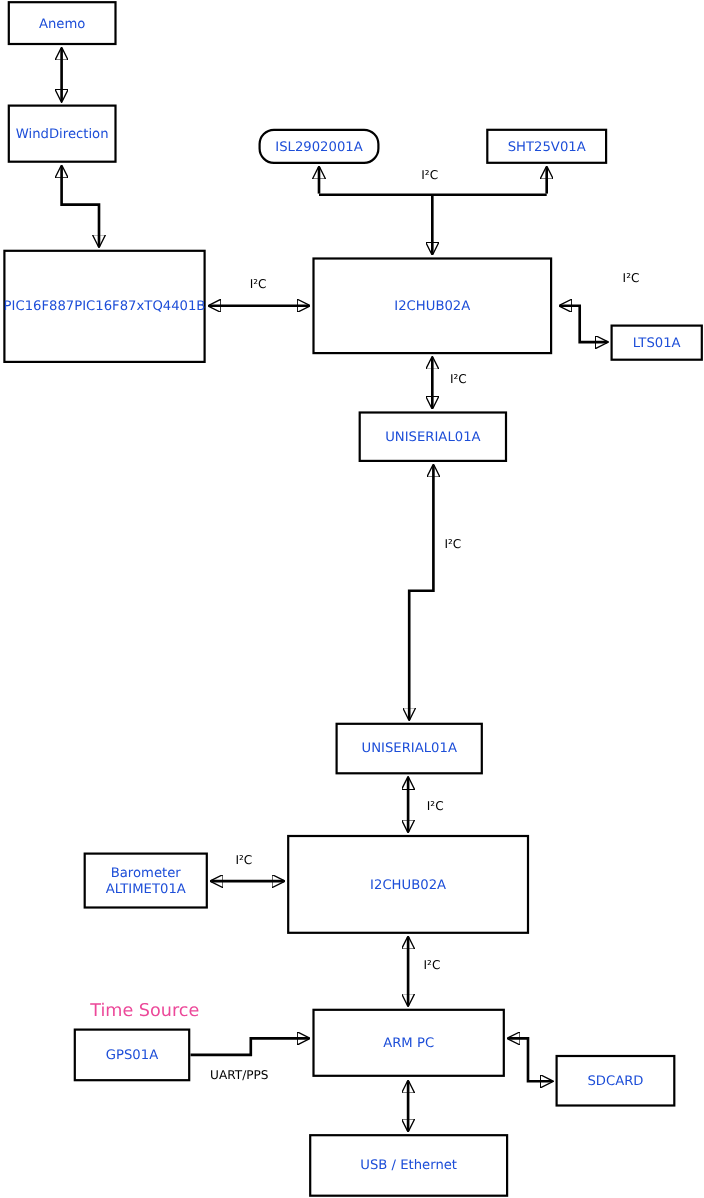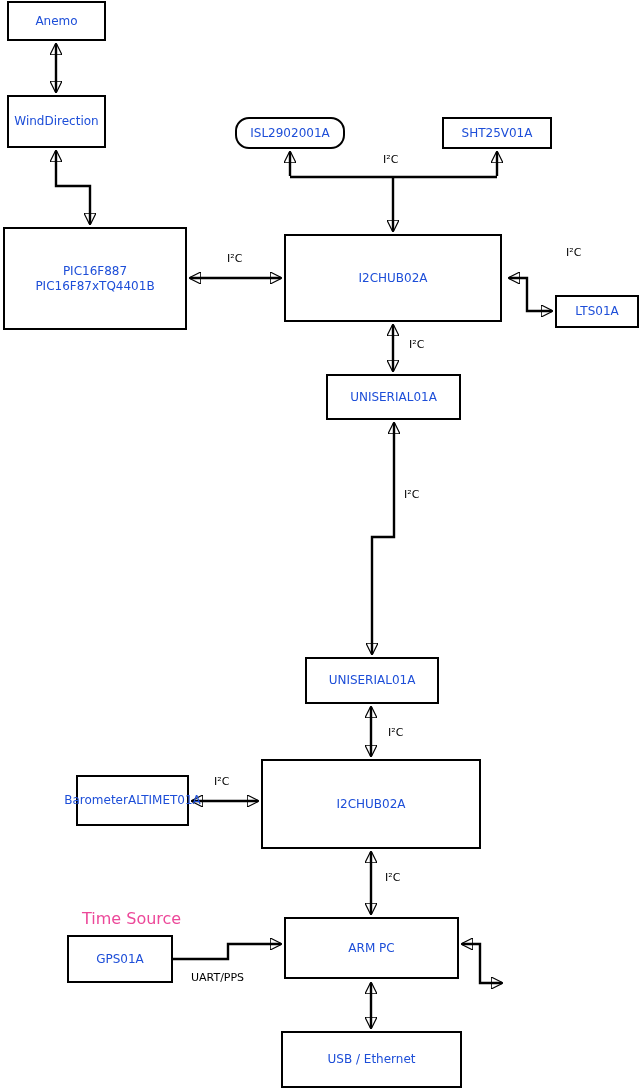--- a/index.html
+++ b/index.html
@@ -105,21 +105,21 @@
 
   <div class="node" style="left:7px; top:1px; width:99px; height:40px;">
     <span class="lbl">Anemo</span>
   </div>
 
   <div class="node" style="left:7px; top:95px; width:99px; height:53px; flex-direction:row;">
     <span class="lbl">Wind</span>
     <span class="lbl">Direction</span>
   </div>
 
-  <div class="node" style="left:3px; top:227px; width:184px; height:103px; flex-direction:column;">
+  <div class="node" style="left:3px; top:227px; width:184px; height:103px; flex-direction:row;">
     <span class="lbl">PIC16F887</span>
     <span class="lbl">PIC16F87xTQ4401B</span>
   </div>
 
   <div class="node" style="left:235px; top:117px; width:110px; height:32px;border-radius:14px;">
     <span class="lbl">ISL2902001A</span>
   </div>
 
   <div class="node" style="left:442px; top:117px; width:110px; height:32px;">
     <span class="lbl">SHT25V01A</span>
@@ -138,33 +138,36 @@
   </div>
 
   <div class="node" style="left:305px; top:657px; width:134px; height:47px;">
     <span class="lbl">UNISERIAL01A</span>
   </div>
 
   <div class="node" style="left:261px; top:759px; width:220px; height:90px;">
     <span class="lbl">I2CHUB02A</span>
   </div>
 
-  <div class="node" style="left:76px; top:775px; width:113px; height:51px; flex-direction:row;">
+  <div class="node" style="left:76px; top:775px; width:113px; height:51px; flex-direction:column;">
     <span class="lbl">Barometer</span>
     <span class="lbl">ALTIMET01A</span>
   </div>
 
   <div class="node" style="left:67px; top:935px; width:106px; height:48px;">
     <span class="lbl">GPS01A</span>
   </div>
 
   <div class="node" style="left:284px; top:917px; width:175px; height:62px;">
     <span class="lbl">ARM PC</span>
   </div>
 
+  <div class="node" style="left:505px; top:959px; width:109px; height:47px;">
+    <span class="lbl">SDCARD</span>
+  </div>
 
   <div class="node" style="left:281px; top:1031px; width:181px; height:57px;">
     <span class="lbl">USB / Ethernet</span>
   </div>
 
   <div class="edge-label" style="left:383px; top:153px;">I²C</div>
 
   <div class="edge-label" style="left:227px; top:252px;">I²C</div>
 
   <div class="edge-label" style="left:566px; top:246px;">I²C</div>

